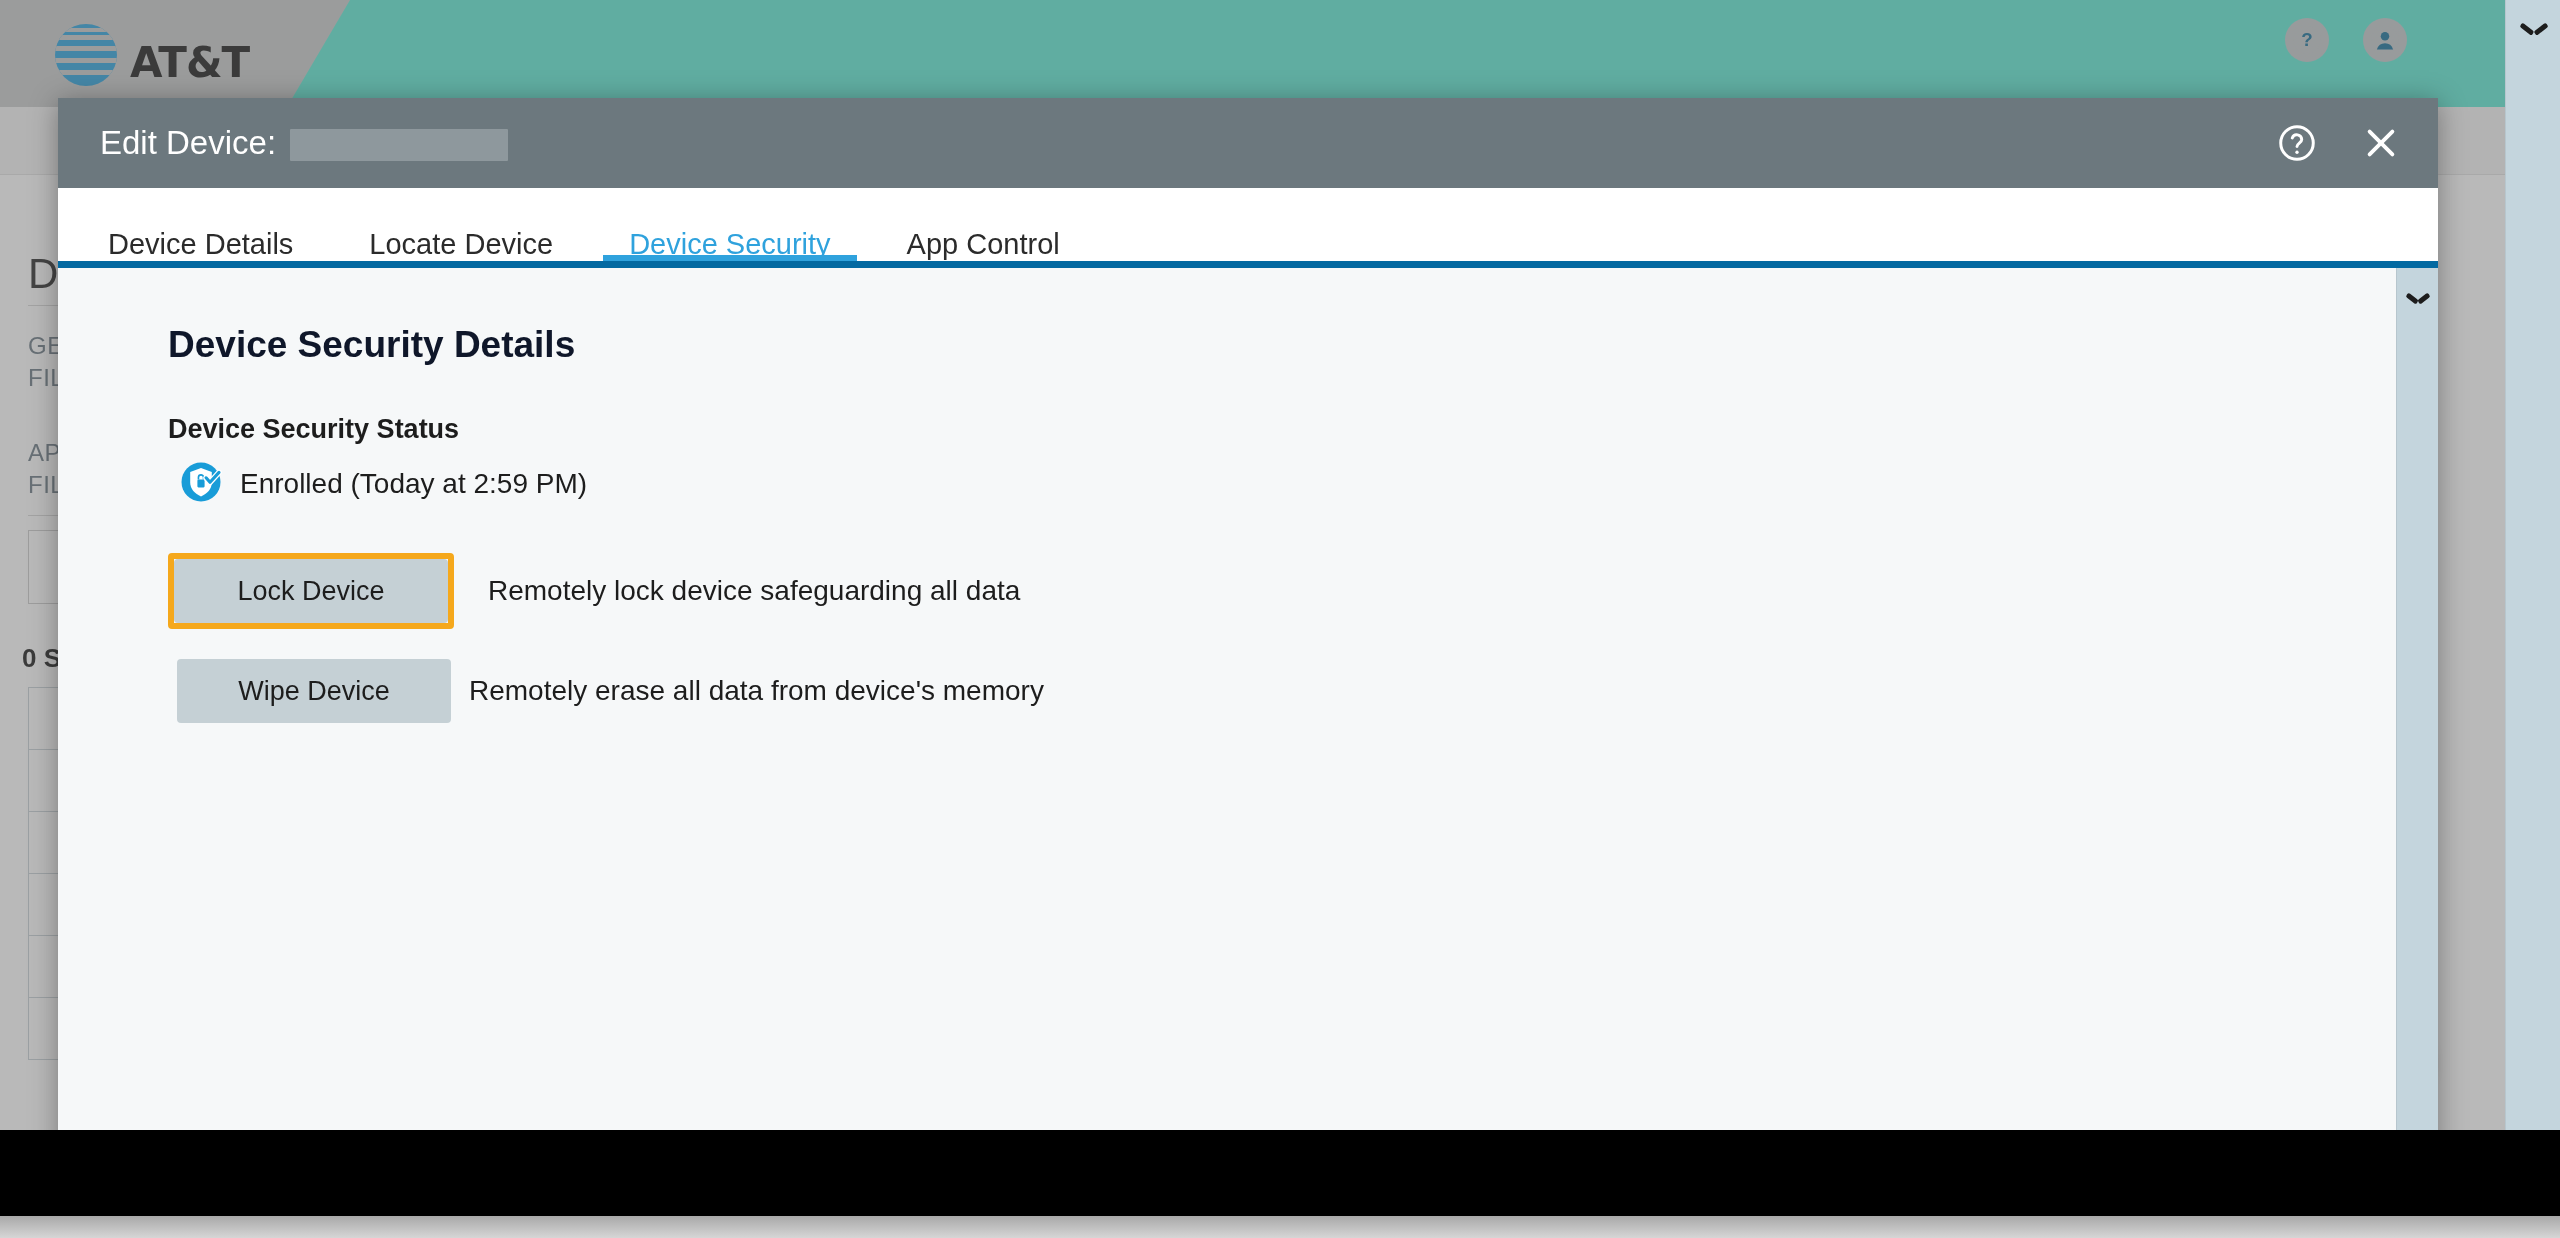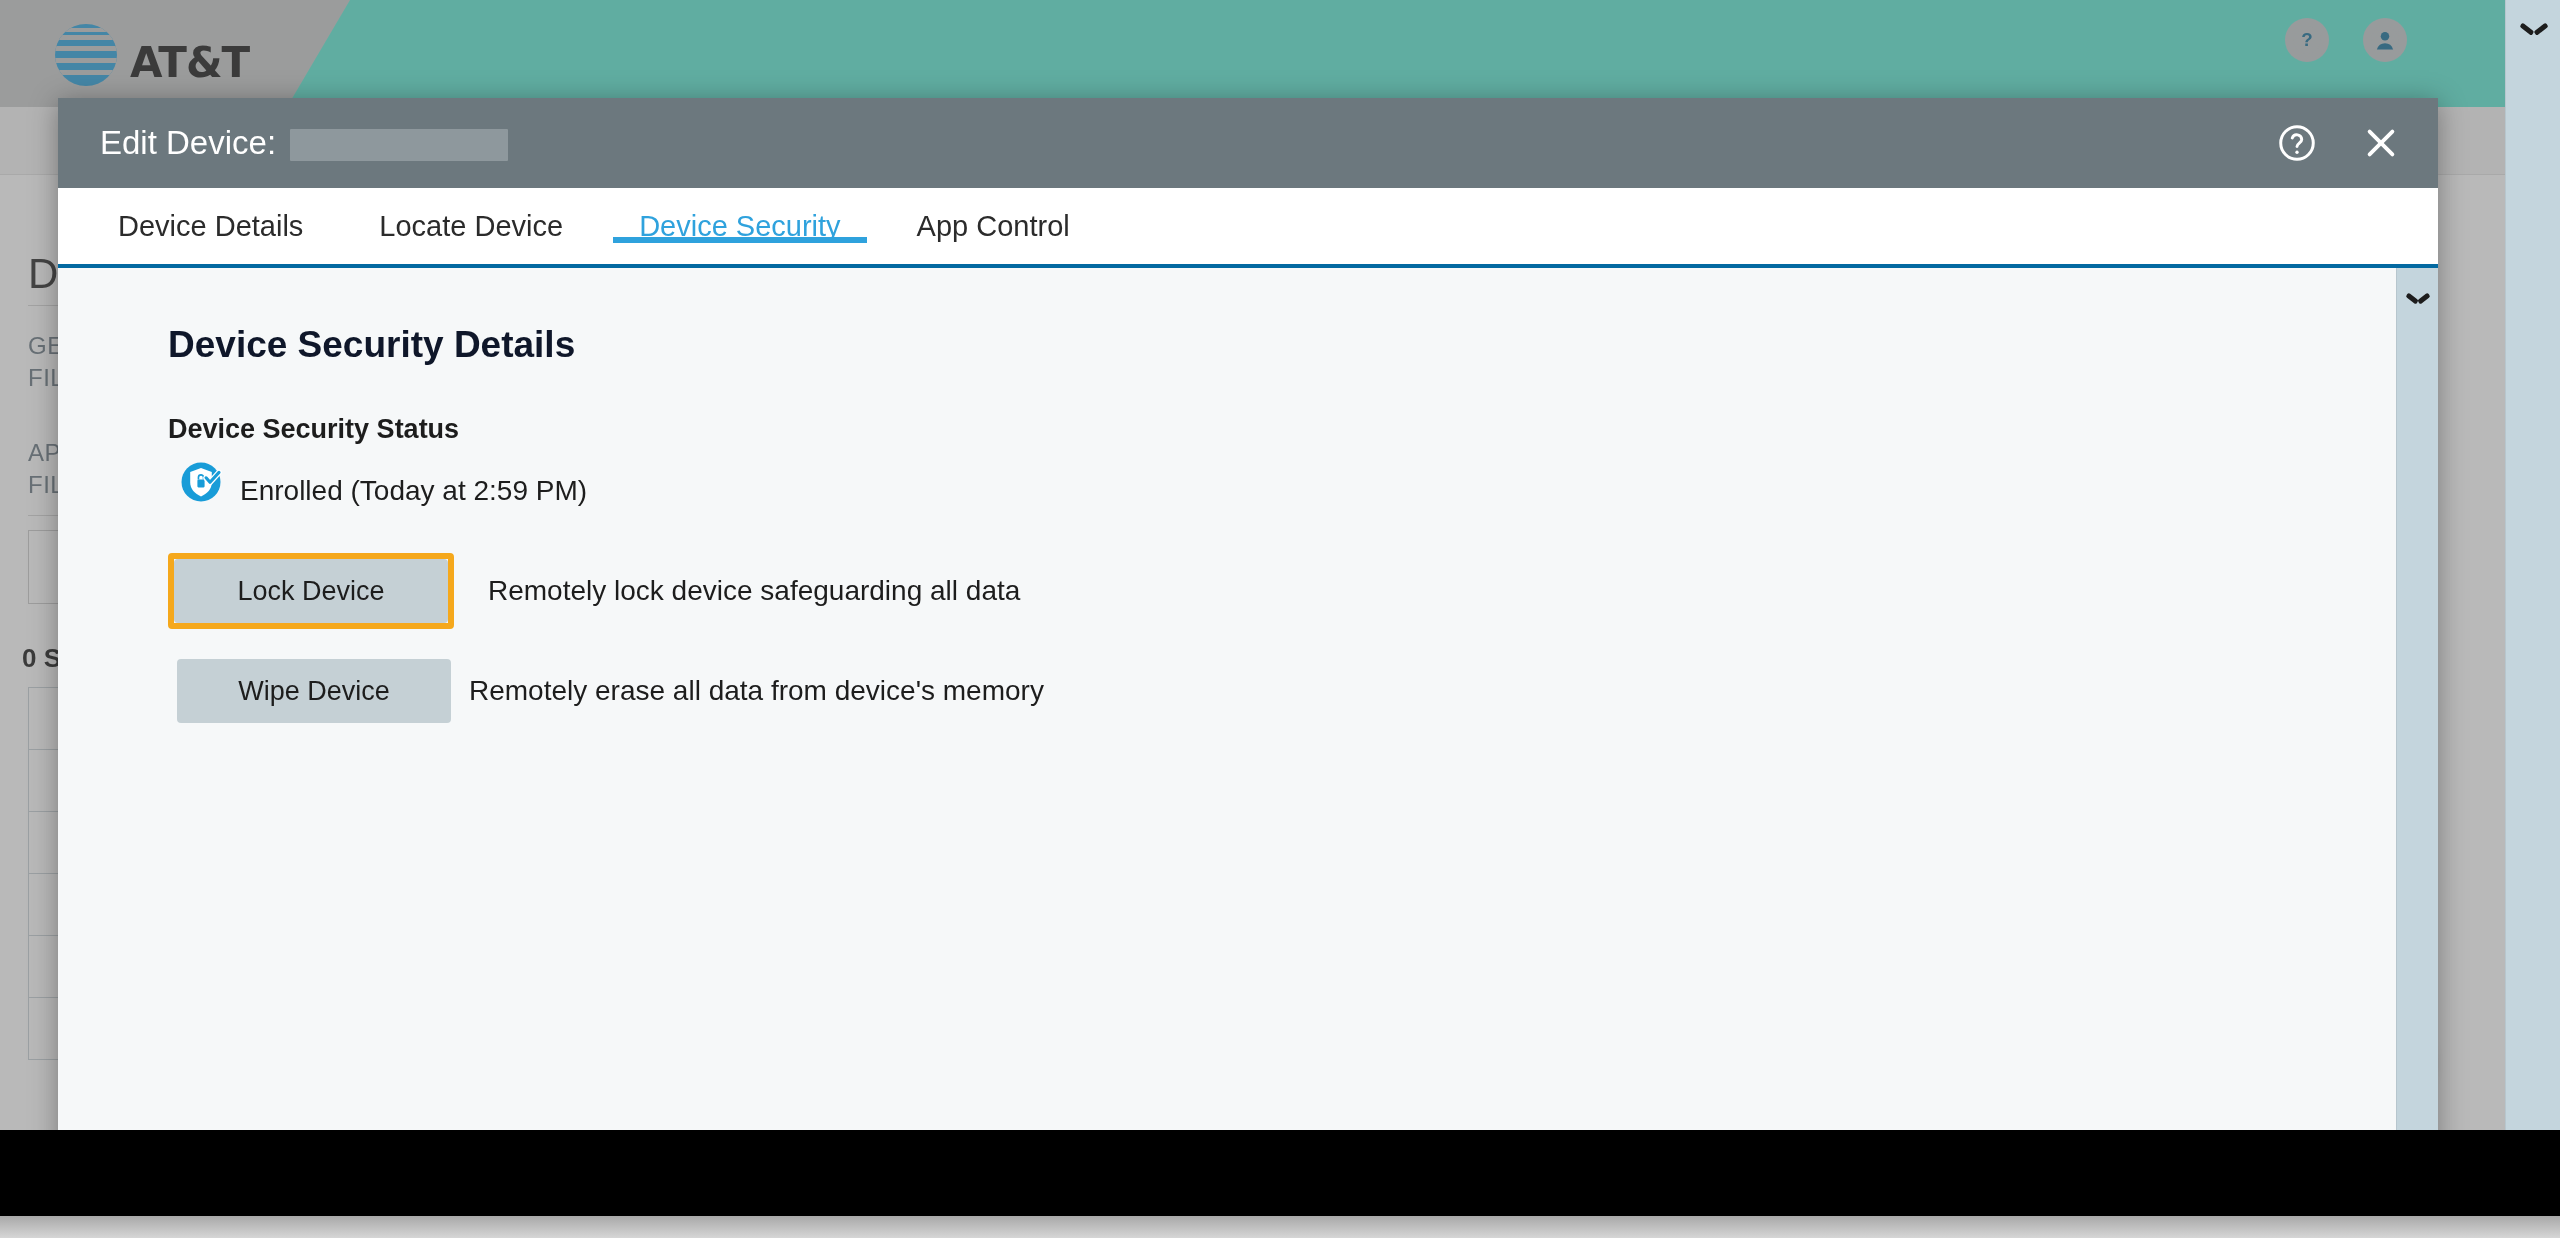--- a/index.html
+++ b/index.html
@@ -322,23 +322,23 @@
     display: flex;
     align-items: center;
     justify-content: center;
   }
 
   
   .tabs {
     height: 80px;
     background: #ffffff;
     display: flex;
-    align-items: center;
-    padding-left: 34px;
-    border-bottom: 4px solid #0369a1;
+    align-items: flex-end;
+    padding-left: 24px;
+    border-bottom: 7px solid #0369a1;
   }
   .tab {
     display: flex;
     align-items: center;
     padding: 0 26px;
     margin-right: 24px;
     font-size: 29px;
     color: #2b2b2b;
     cursor: pointer;
     position: relative;
@@ -374,21 +374,21 @@
   }
   .sub-title {
     font-size: 27px;
     font-weight: 700;
     color: #1d1d1d;
     margin-bottom: 16px;
     white-space: nowrap;
   }
   .status-row {
     display: flex;
-    align-items: flex-end;
+    align-items: center;
     gap: 18px;
     margin-left: 12px;
     margin-bottom: 46px;
   }
   .status-text {
     font-size: 28px;
     color: #1d1d1d;
     white-space: nowrap;
   }
 

